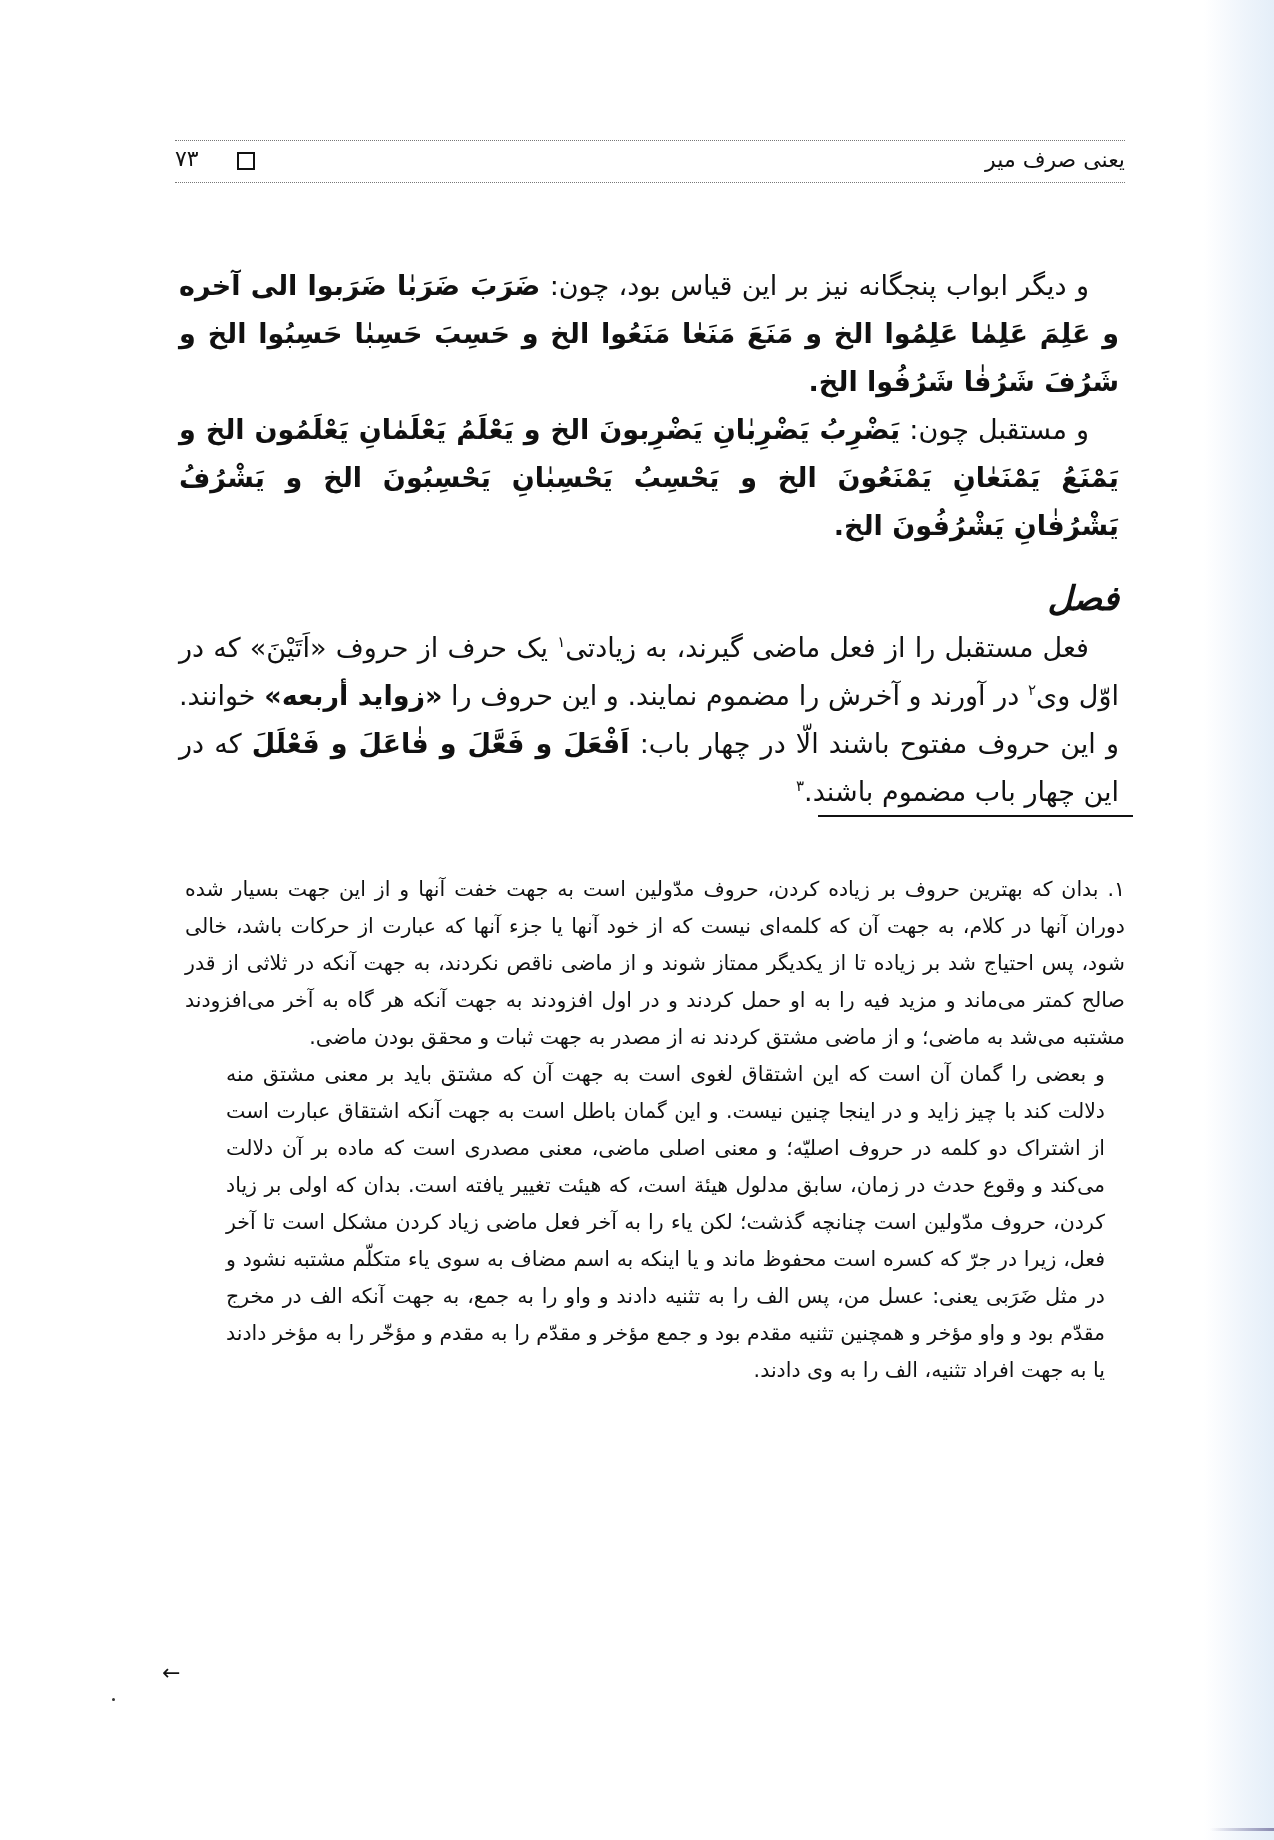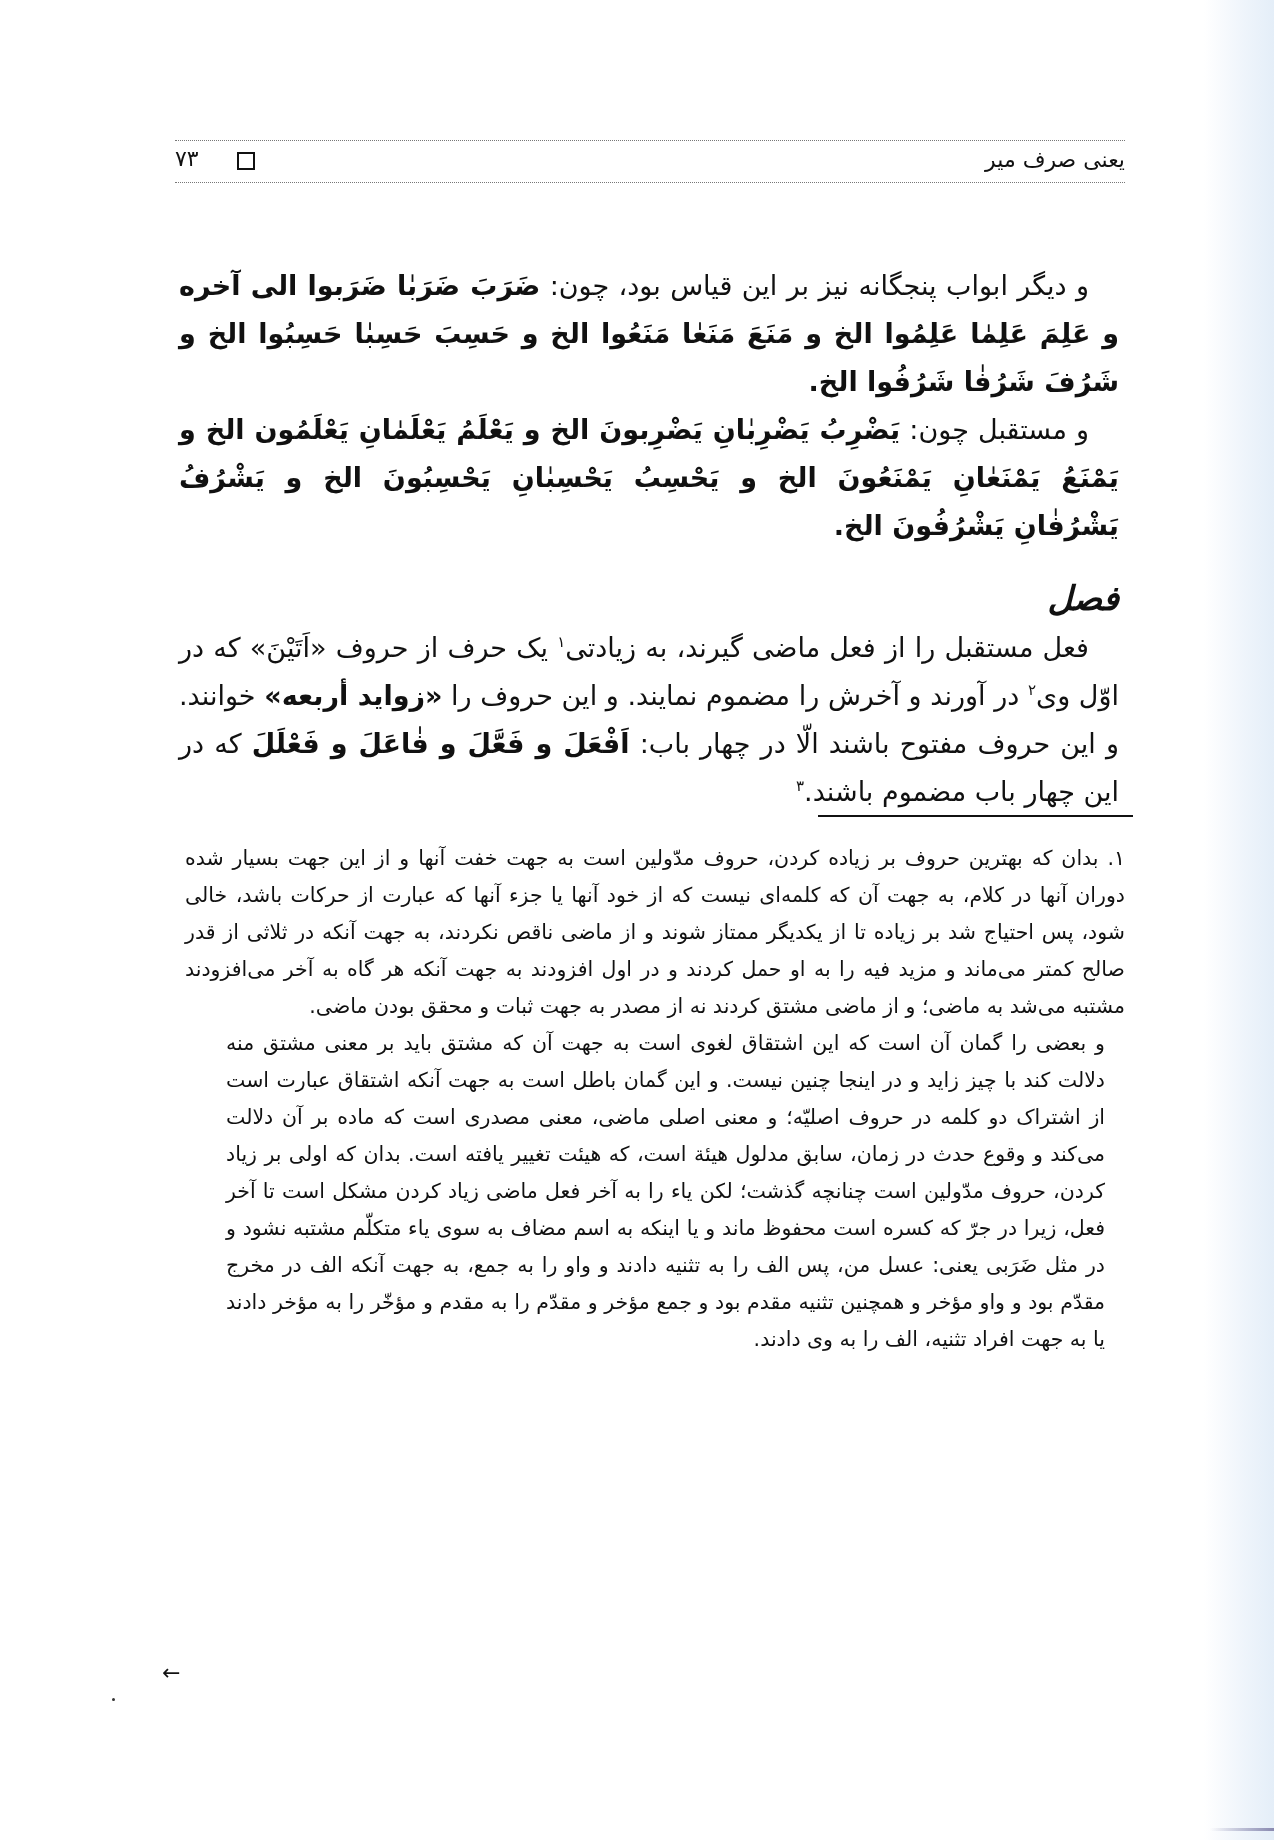--- a/index.html
+++ b/index.html
@@ -49,21 +49,21 @@
     font-weight: bold; font-size: 34px; line-height: 40px;
     margin: 28px 0 6px 0 !important;
     font-style: italic;
   }
   sup { font-size: 15px; line-height: 0; }
   .fn-rule {
     position: absolute; left: 818px; top: 815px; width: 315px; height: 0;
     border-top: 2px solid #111;
   }
   .footnotes {
-    position: absolute; left: 185px; top: 840px; width: 940px;
+    position: absolute; left: 185px; top: 871px; width: 940px;
     direction: rtl; text-align: justify;
     font-size: 20.5px; line-height: 37px;
   }
   .footnotes p { margin: 0; }
   .footnotes .fn { padding-right: 0; }
   .footnotes .cont { padding-right: 20px; margin-left: 41px; }
   .continue-arrow {
     position: absolute; left: 162px; top: 1662px; font-size: 22px; line-height: 22px;
   }
   .speck { position: absolute; left: 112px; top: 1698px; width: 3px; height: 3px; background: #333; border-radius: 50%; }

